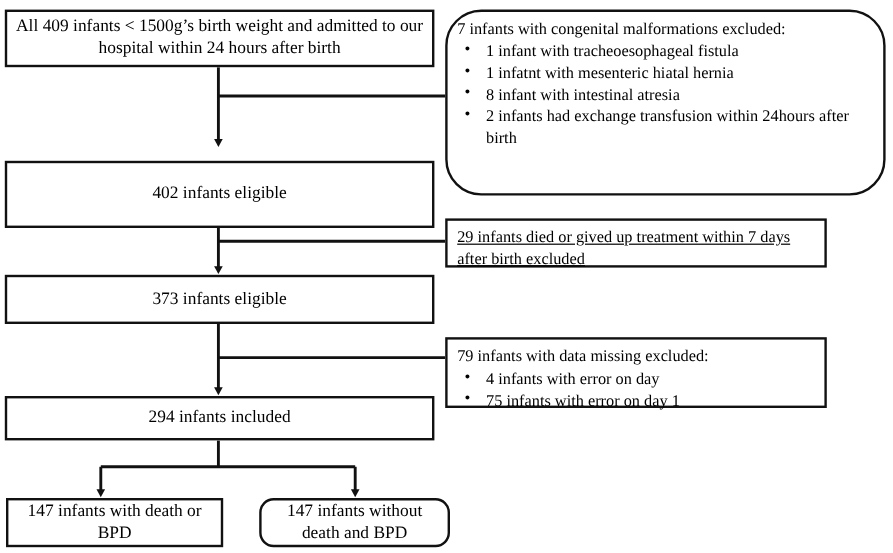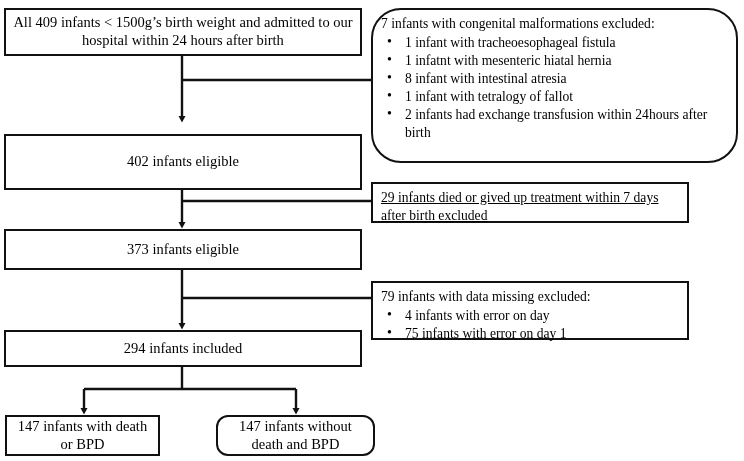--- a/index.html
+++ b/index.html
@@ -106,21 +106,20 @@
   <div class="box box-center" style="left:4px; top:8px; width:358px; height:48px;">
     <span>All 409 infants  &lt; 1500g’s birth weight and admitted to our hospital within 24 hours after birth</span>
   </div>
 
   <div class="box box-left" style="left:371px; top:8px; width:367px; height:155px;border-radius:30px;">
     <span class="excl-title">7 infants with congenital malformations excluded:</span>
     <ul class="excl-list">
       <li>1 infant with tracheoesophageal fistula</li>
       <li>1 infatnt with mesenteric hiatal hernia</li>
       <li>8 infant with intestinal atresia</li>
-      <li>1 infant with tetralogy of fallot</li>
       <li>2 infants had exchange transfusion within 24hours after birth</li>
     </ul>
   </div>
 
   <div class="box box-center" style="left:4px; top:134px; width:358px; height:56px;">
     <span>402 infants eligible</span>
   </div>
 
   <div class="box box-left" style="left:371px; top:182px; width:318px; height:41px;">
     <span class="excl-title" style="white-space:normal;text-decoration:underline;">29 infants died or gived up treatment within 7 days after birth excluded</span>
@@ -135,21 +134,21 @@
     <ul class="excl-list">
       <li>4 infants with error on day</li>
       <li>75 infants with error on day 1</li>
     </ul>
   </div>
 
   <div class="box box-center" style="left:4px; top:330px; width:358px; height:37px;">
     <span>294 infants included</span>
   </div>
 
-  <div class="box box-center" style="left:5px; top:415px; width:155px; height:41px;">
+  <div class="box box-center" style="left:5px; top:415px; width:181px; height:41px;">
     <span>147 infants with death or BPD</span>
   </div>
 
   <div class="box box-center" style="left:216px; top:415px; width:159px; height:41px;border-radius:12px;">
     <span>147 infants without death and BPD</span>
   </div>
 
 </div>
 
 </body></html>

